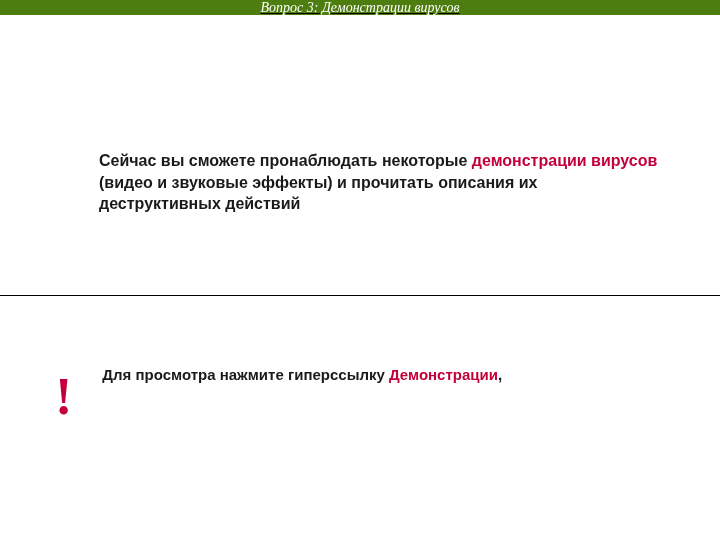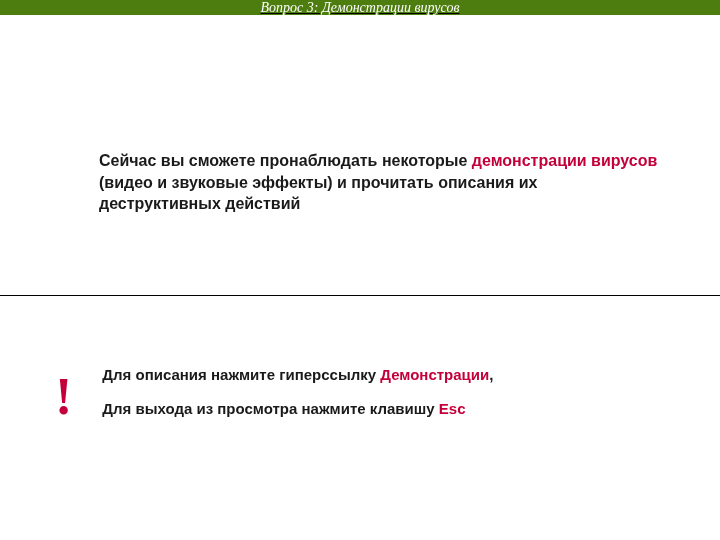--- a/index.html
+++ b/index.html
@@ -90,19 +90,16 @@
 <div class="main-paragraph">
   <span> Сейчас вы сможете пронаблюдать некоторые </span><span class="red-text">демонстрации вирусов</span><span> (видео и звуковые эффекты) и прочитать описания их деструктивных действий</span>
 </div>
 
 <hr class="divider">
 
 <div class="instructions-block">
   <div class="exclaim-icon">!</div>
   <div class="instructions-text">
     <div class="instruction-line">
-      <span>Для описания нажмите гиперссылку </span><span class="red-text">Демонстрации</span><span>,</span>
-    </div>
-    <div class="instruction-line">
-      <span>Для выхода из просмотра нажмите клавишу </span><span class="red-text">Esc</span>
+      <span>Для просмотра нажмите гиперссылку </span><span class="red-text">Демонстрации</span><span>,</span>
     </div>
   </div>
 </div>
 
 </body></html>

